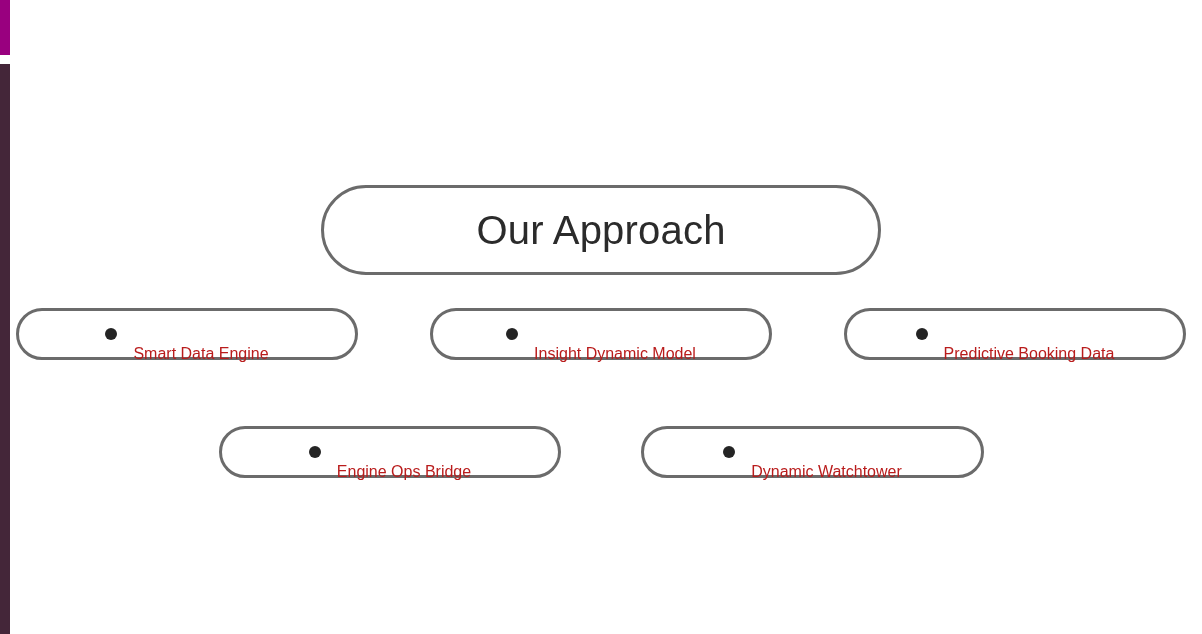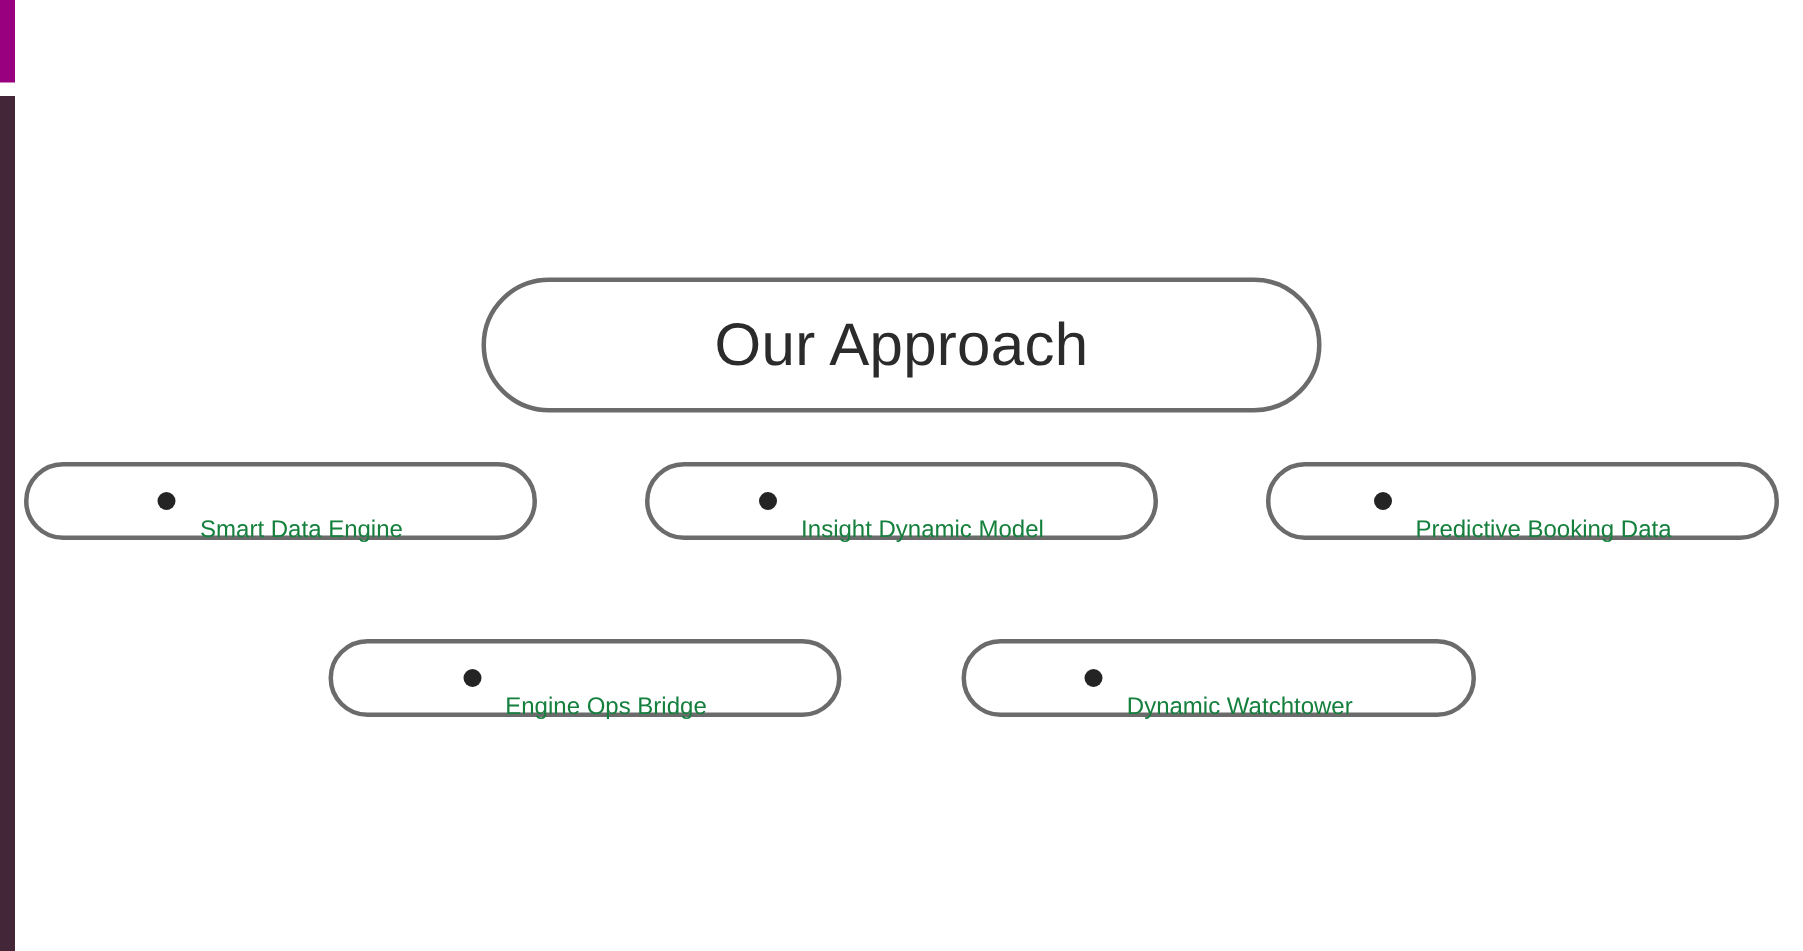--- a/index.html
+++ b/index.html
@@ -84,21 +84,21 @@
     width: 12px;
     height: 12px;
     border-radius: 50%;
     background: #242424;
     flex: 0 0 auto;
   }
 
   .node-label {
     font-size: 16px;
     font-weight: 400;
-    color: #15803d;
+    color: #b91c1c;
     white-space: nowrap;
     line-height: 1;
     margin-top: 40px;
   }
 </style>
 </head>
 <body>
 
 <div id="canvas">
 

